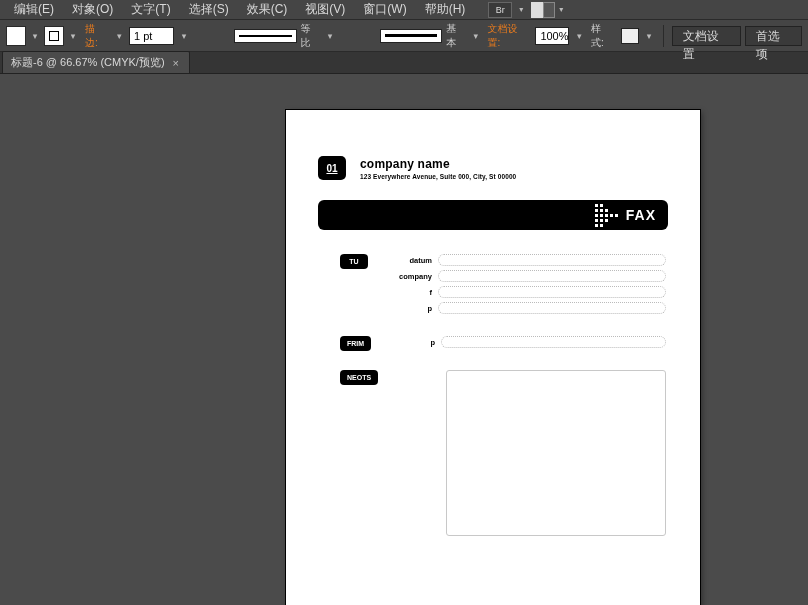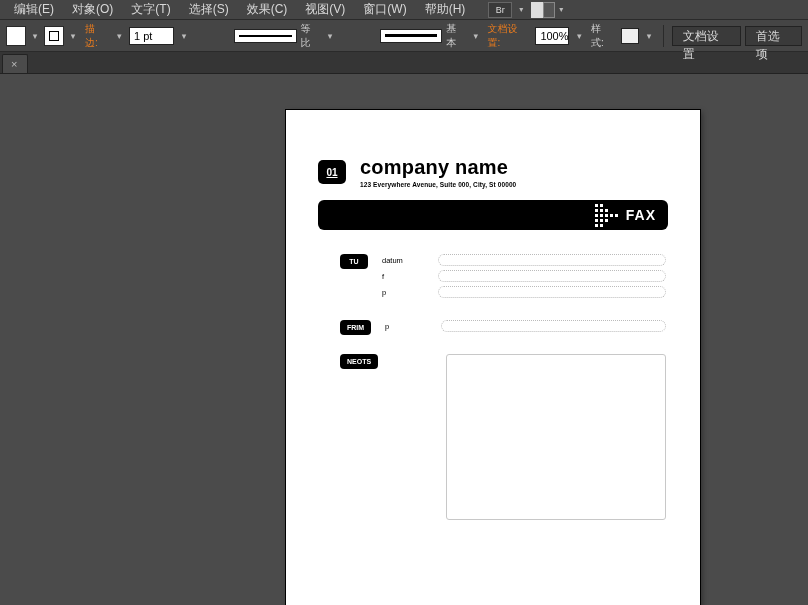--- a/index.html
+++ b/index.html
@@ -111,21 +111,21 @@
   
   .doc{
     position:relative;width:100%;height:100%;
     font-family:Arial, sans-serif;color:#000;
   }
   .hdr{position:absolute;left:32px;top:46px;display:flex;align-items:center;gap:14px;}
   .num-pill{
     width:28px;height:24px;border-radius:5px;background:#000;color:#fff;
     font-size:10px;font-weight:bold;display:flex;align-items:center;justify-content:center;text-decoration:underline;
   }
-  .cname{font-size:20px;font-weight:bold;letter-spacing:0.2px;}
+  .cname{font-size:12px;font-weight:bold;letter-spacing:0.2px;}
   .caddr{font-size:6.5px;font-weight:bold;margin-top:2px;letter-spacing:0.1px;}
 
   .blackbar{
     position:absolute;left:32px;right:32px;top:90px;height:30px;
     background:#000;border-radius:6px;
     display:flex;align-items:center;justify-content:flex-end;
     padding-right:12px;gap:8px;
   }
   .arrow-dots{display:grid;grid-template-columns:repeat(5,3px);grid-auto-rows:3px;gap:2px;}
   .arrow-dots span{width:3px;height:3px;background:#fff;}
@@ -133,21 +133,21 @@
 
   .form{position:absolute;left:54px;right:34px;top:144px;}
   .section{display:flex;align-items:flex-start;margin-bottom:18px;}
   .tag{
     background:#000;color:#fff;font-size:7px;font-weight:bold;
     border-radius:4px;padding:4px 7px;min-width:28px;text-align:center;
     margin-top:0px;
   }
   .fields{flex:1;margin-left:14px;}
   .frow{display:flex;align-items:center;margin-bottom:4px;}
-  .flabel{font-size:7.5px;font-weight:normal;width:50px;text-align:left;margin-right:6px;}
+  .flabel{font-size:7.5px;font-weight:bold;width:50px;text-align:right;margin-right:6px;}
   .fline{
     flex:1;height:12px;border:0.5px dotted #bbb;border-radius:6px;
   }
   .notes-box{
     flex:1;margin-left:68px;height:166px;
     border:0.8px solid #c8c8c8;border-radius:3px;
   }
 </style>
 </head>
 <body>
@@ -207,20 +207,21 @@
   <div class="style-swatch"></div>
   <div class="dd"></div>
 
   <div class="sep"></div>
   <div class="btn-rect">文档设置</div>
   <div class="btn-rect">首选项</div>
 </div>
 
 <div class="tabbar">
   <div class="doctab">
+    <span>标题-6 @ 66.67% (CMYK/预览)</span>
     <span class="close">×</span>
   </div>
 </div>
 
 <div class="canvas-area">
   <div class="artboard">
     <div class="doc">
 
       <div class="hdr">
         <div class="num-pill">01</div>
@@ -264,20 +265,24 @@
       <div class="form">
 
         <div class="section">
           <div class="tag">TU</div>
           <div class="fields">
             <div class="frow">
                 <div class="flabel">datum</div>
                 <div class="fline"></div>
               </div>
             <div class="frow">
+                <div class="flabel">company</div>
+                <div class="fline"></div>
+              </div>
+            <div class="frow">
                 <div class="flabel">f</div>
                 <div class="fline"></div>
               </div>
             <div class="frow">
                 <div class="flabel">p</div>
                 <div class="fline"></div>
               </div>
           </div>
         </div>
 

